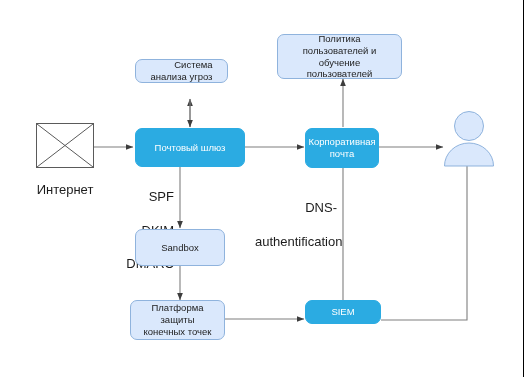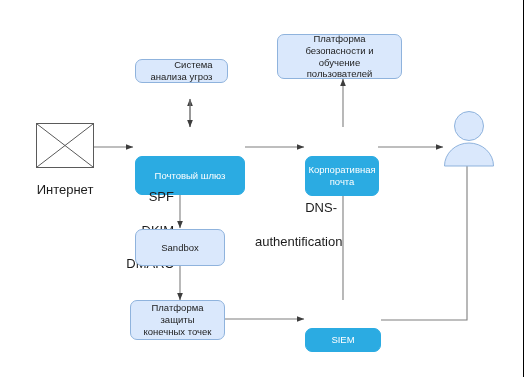--- a/index.html
+++ b/index.html
@@ -22,21 +22,20 @@
     display:flex;align-items:center;justify-content:center;
     text-align:center;
     border-radius:7px;
     line-height:1.25;
   }
   .node.blue{
     background:#2BABE2;
     border:1px solid #2BABE2;
     color:#ffffff;
     font-size:9.5px;
-    margin-top:28px;
   }
   .node.light{
     background:#DAE8FC;
     border:1px solid #8FB3DD;
     color:#1c1c1c;
     font-size:9.5px;
   }
   .node span{display:block;padding:0 4px;}
 
   .edge-label{
@@ -106,21 +105,21 @@
 
   <div class="node light" style="left:135px;top:59px;width:93px;height:24px;text-align:right;">
     <span>
       <span>Система</span>
       <span>анализа угроз</span>
     </span>
   </div>
 
   <div class="node light" style="left:277px;top:34px;width:125px;height:45px;">
     <span>
-      <span>Платформа безопасности и</span>
+      <span>Политика пользователей и</span>
       <span>обучение пользователей</span>
     </span>
   </div>
 
   <div class="node blue" style="left:135px;top:128px;width:110px;height:39px;">
     <span>Почтовый шлюз</span>
   </div>
 
   <div class="node blue" style="left:305px;top:128px;width:74px;height:40px;">
     <span>

